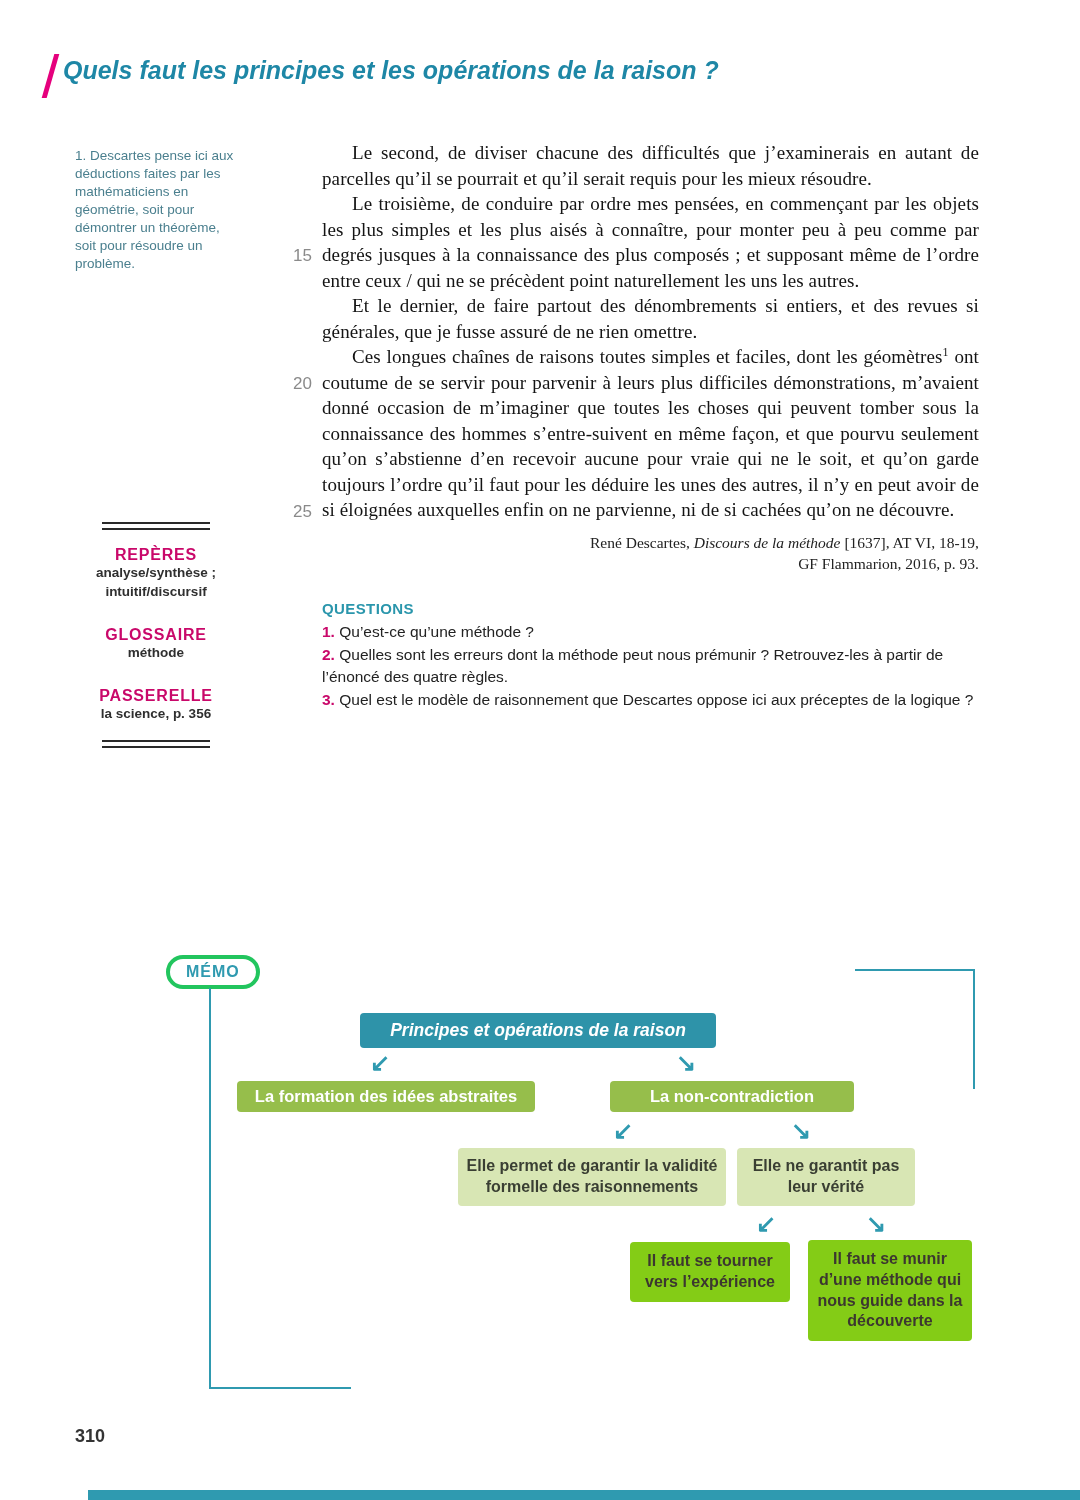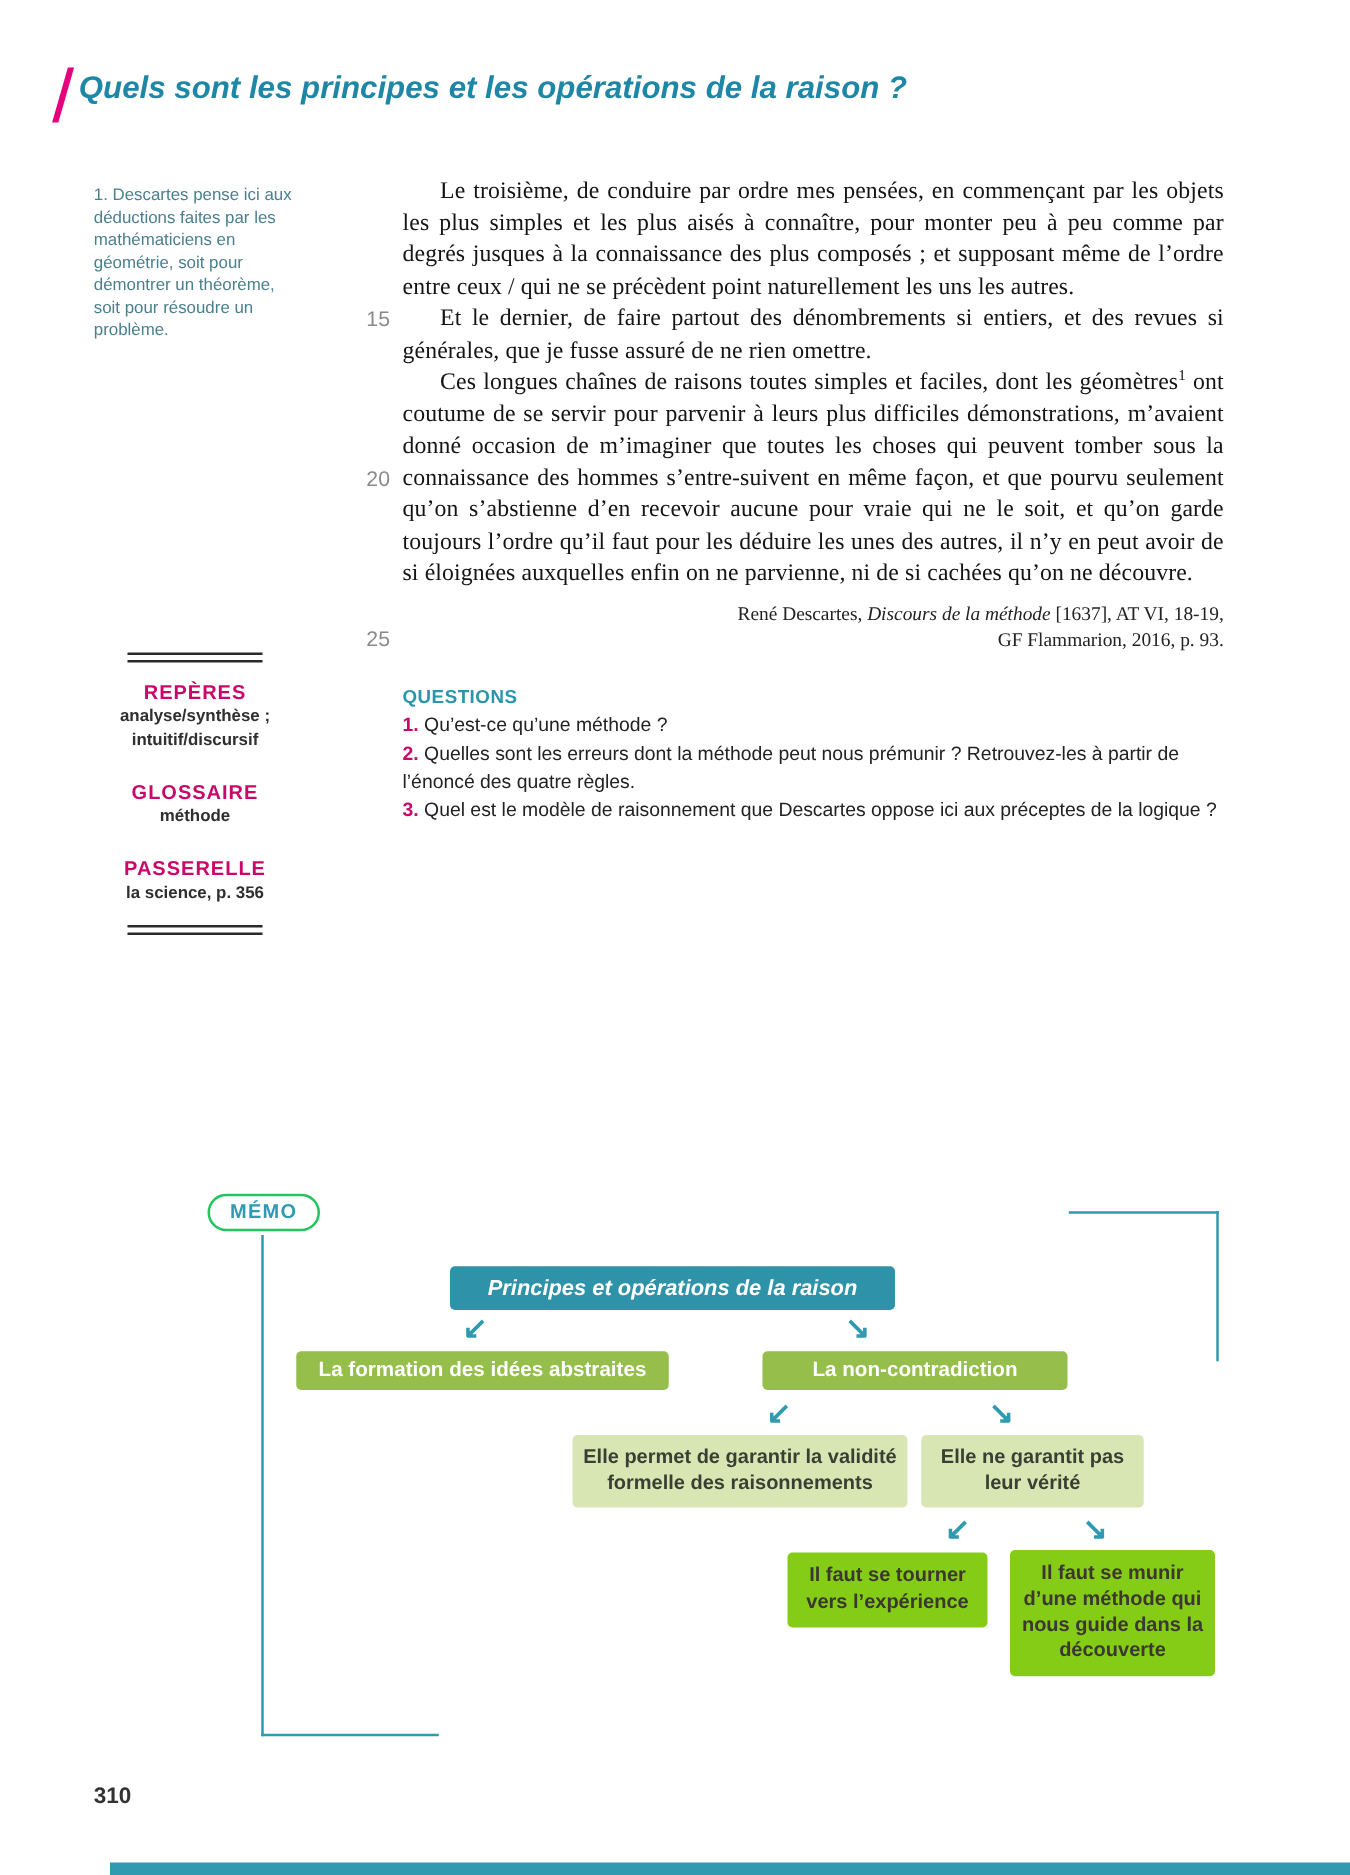--- a/index.html
+++ b/index.html
@@ -27,21 +27,21 @@
     margin:0;font-family:"Liberation Serif", serif;font-size:19px;line-height:25.5px;
     text-align:justify;color:#141414;text-indent:30px;letter-spacing:0.1px;
   }
   .body-text sup{font-size:12px;line-height:0;}
   .attribution{margin-top:9px;text-align:right;font-family:"Liberation Serif", serif;font-size:15.5px;line-height:1.38;color:#222;}
   .questions{margin-top:26px;}
   .q-heading{margin:0 0 4px 0;color:#2a96ac;font-size:15px;font-weight:bold;letter-spacing:0.4px;}
   .q-item{margin:1px 0;font-size:15.5px;line-height:1.42;color:#222;}
   .q-num{color:#c9086a;font-weight:bold;}
   
-  .memo-pill{position:absolute;left:166px;top:955px;border:2px solid #22c55e;border-radius:17px;
+  .memo-pill{position:absolute;left:166px;top:955px;border:4px solid #22c55e;border-radius:17px;
     padding:4px 16px;color:#2f9ab0;font-weight:bold;font-size:16px;letter-spacing:1px;background:#fff;}
   .tline{position:absolute;background:#2f9ab0;}
   .memo-box{position:absolute;border-radius:4px;text-align:center;font-weight:bold;box-sizing:border-box;}
   .box-root{left:360px;top:1013px;width:356px;padding:7px 4px;background:#2e93a9;color:#ffffff;font-style:italic;font-size:17.5px;}
   .box-green{background:#96be4b;color:#ffffff;font-size:16.5px;padding:6px 8px;}
   .box-green-left{left:237px;top:1081px;width:298px;}
   .box-green-right{left:610px;top:1081px;width:244px;}
   .box-light{background:#d8e6b4;color:#3a3f33;font-size:16px;line-height:1.3;padding:8px 6px;}
   .box-light-left{left:458px;top:1148px;width:268px;}
   .box-light-right{left:737px;top:1148px;width:178px;}
@@ -52,21 +52,21 @@
   
   .page-number{position:absolute;left:75px;top:1426px;font-size:18px;font-weight:bold;color:#333;}
   .bottom-bar{position:absolute;left:88px;top:1490px;right:0;height:10px;background:#2f9ab0;}
 </style>
 </head>
 <body>
 
 <div class="page">
 
   <div class="slash"></div>
-  <h1 class="title">Quels sont les principes et les opérations de la raison ?</h1>
+  <h1 class="title">Quels faut les principes et les opérations de la raison ?</h1>
 
   <aside class="margin-note">1. Descartes pense ici aux déductions faites par les mathématiciens en géométrie, soit pour démontrer un théorème, soit pour résoudre un problème.</aside>
 
   <div class="side-block">
     <div class="double-rule"></div>
     <div>
       <div class="side-heading">REPÈRES</div>
       <div class="side-text">analyse/synthèse ;</div>
       <div class="side-text">intuitif/discursif</div>
     </div>
@@ -79,20 +79,21 @@
       <div class="side-text">la science, p. 356</div>
     </div>
     <div class="double-rule bottom"></div>
   </div>
 
   <span class="line-no" style="top:246px;">15</span>
   <span class="line-no" style="top:374px;">20</span>
   <span class="line-no" style="top:502px;">25</span>
 
   <main class="main-col">
+    <p class="body-text">Le second, de diviser chacune des difficultés que j’examinerais en autant de parcelles qu’il se pourrait et qu’il serait requis pour les mieux résoudre.</p>
     <p class="body-text">Le troisième, de conduire par ordre mes pensées, en commençant par les objets les plus simples et les plus aisés à connaître, pour monter peu à peu comme par degrés jusques à la connaissance des plus composés ; et supposant même de l’ordre entre ceux / qui ne se précèdent point naturellement les uns les autres.</p>
     <p class="body-text">Et le dernier, de faire partout des dénombrements si entiers, et des revues si générales, que je fusse assuré de ne rien omettre.</p>
     <p class="body-text"><span>Ces longues chaînes de raisons toutes simples et faciles, dont les géomètres</span><sup>1</sup><span> ont coutume de se servir pour parvenir à leurs plus difficiles démonstrations, m’avaient donné occasion de m’imaginer que toutes les choses qui peuvent tomber sous la connaissance des hommes s’entre-suivent en même façon, et que pourvu seulement qu’on s’abstienne d’en recevoir aucune pour vraie qui ne le soit, et qu’on garde toujours l’ordre qu’il faut pour les déduire les unes des autres, il n’y en peut avoir de si éloignées auxquelles enfin on ne parvienne, ni de si cachées qu’on ne découvre.</span></p>
 
     <div class="attribution">
       <div><span>René Descartes, </span><i>Discours de la méthode</i><span> [1637], AT VI, 18-19,</span></div>
       <div>GF Flammarion, 2016, p. 93.</div>
     </div>
 
     <section class="questions">

